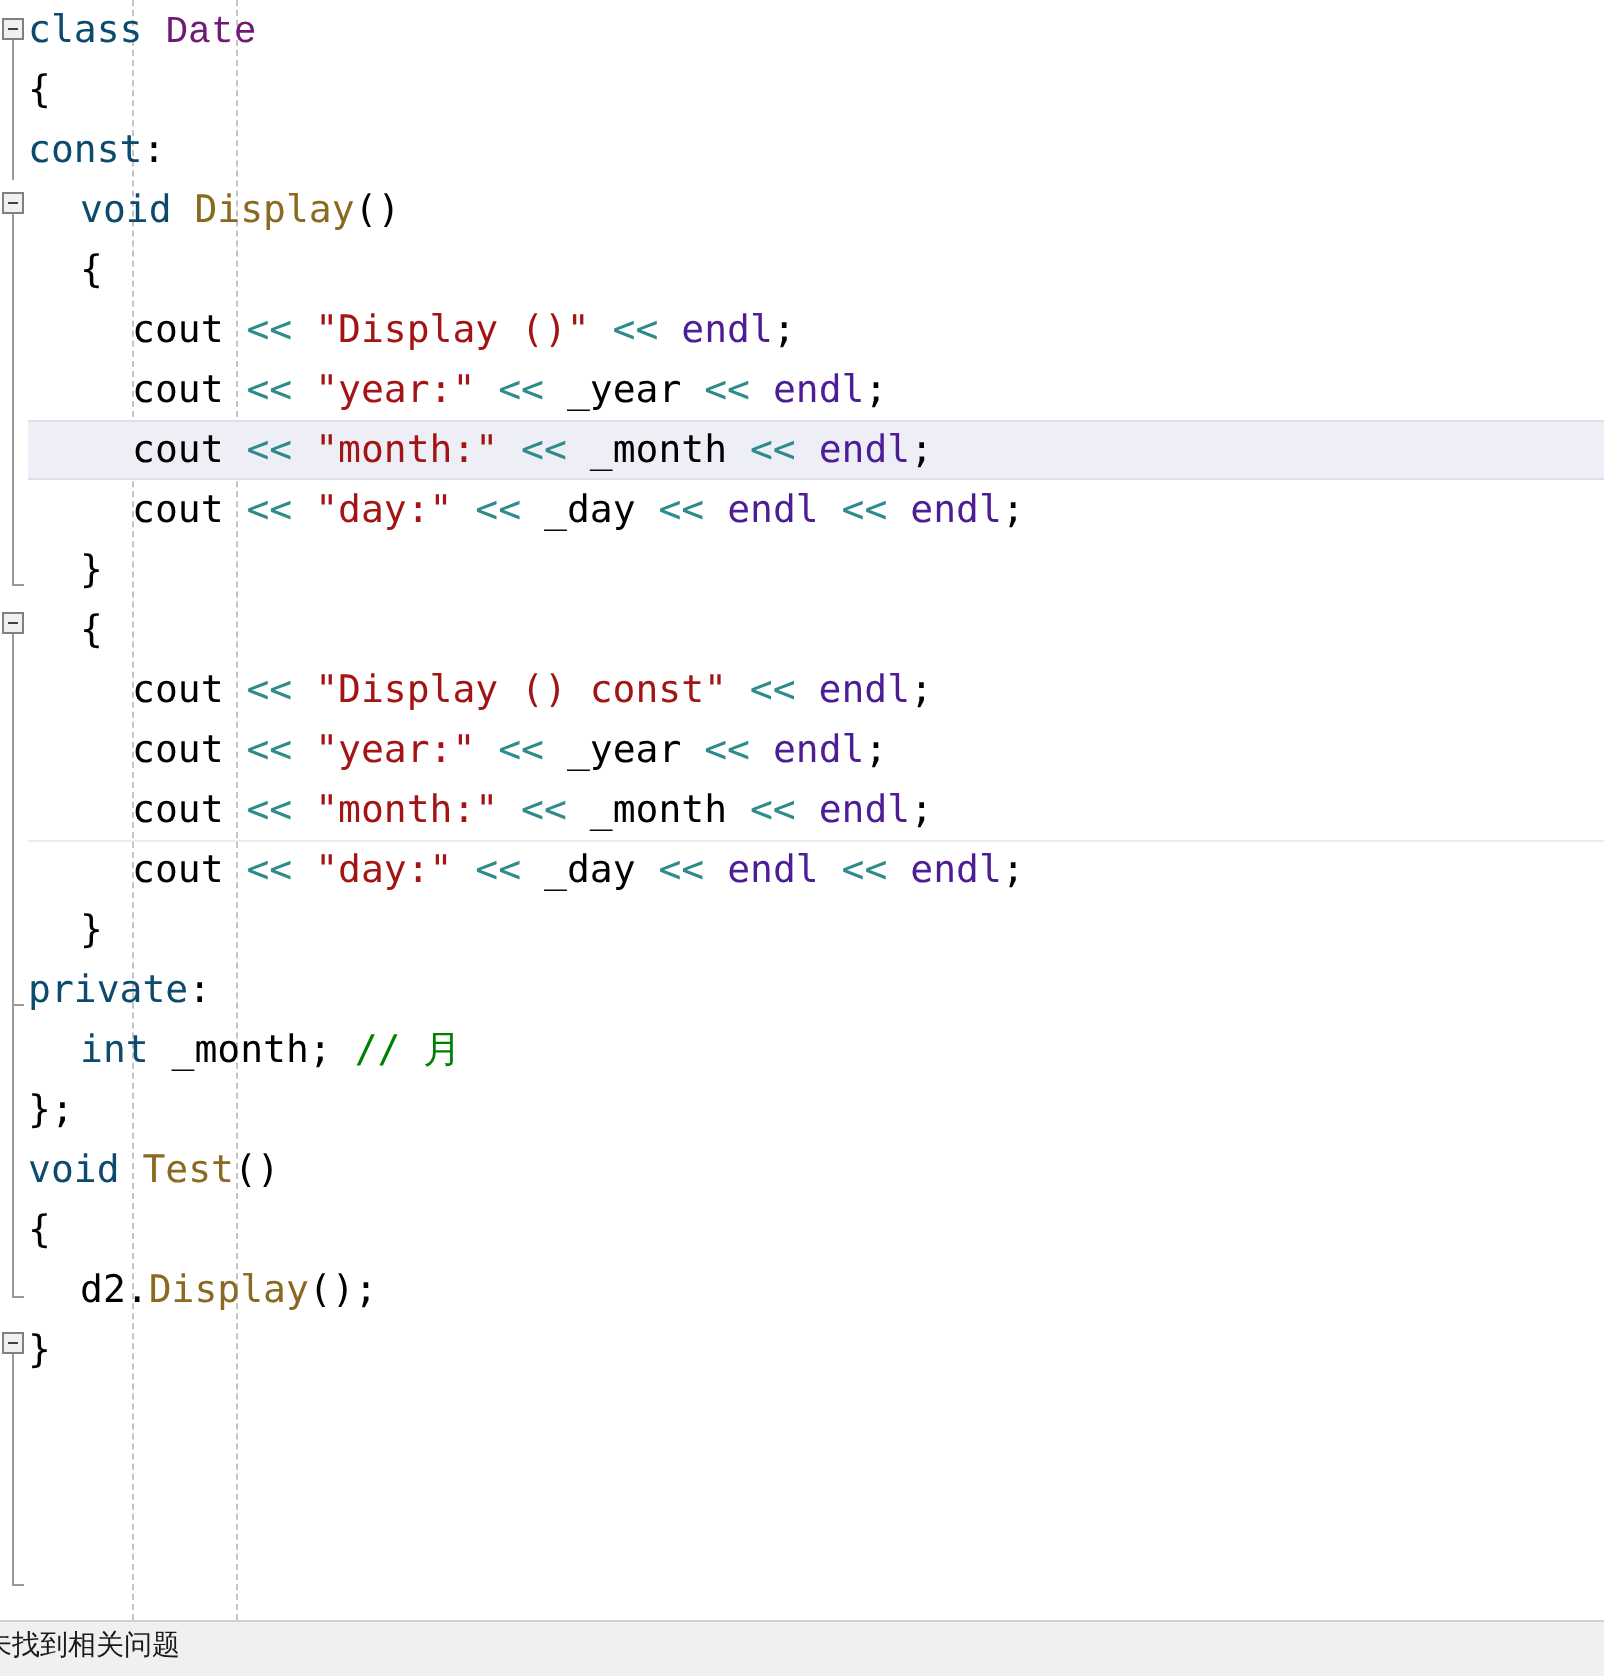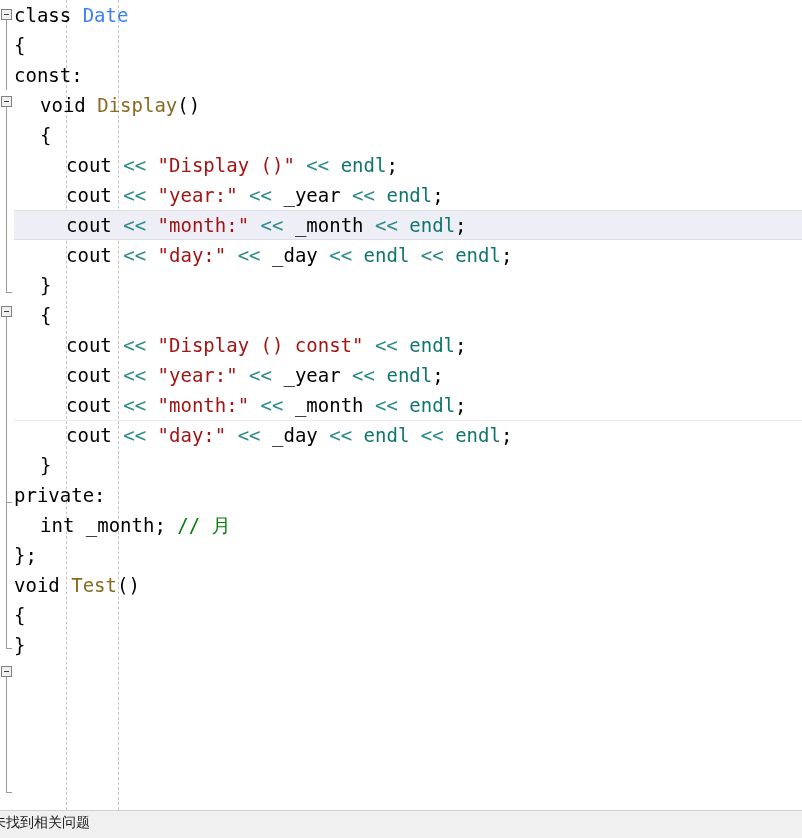--- a/index.html
+++ b/index.html
@@ -88,26 +88,26 @@
     position: absolute;
     top: 0;
     width: 1px;
     height: 810px;
     border-left: 1px dashed #c4c4c4;
   }
   .iguide.g1 { left: 52px; }
   .iguide.g2 { left: 104px; }
 
   
-  .kw   { color: #000000; }
-  .type { color: #3b82f6; }
+  .kw   { color: #0c4a6e; }
+  .type { color: #701a75; font-family: Liberation Mono, monospace; }
   .fn   { color: #8a6a21; text-align: right; }
   .str  { color: #a31515; }
   .op   { color: #2e8b8b; }
-  .id   { color: #0f766e; }
+  .id   { color: #4c1d95; }
   .cmt  { color: #008000; }
   .pln  { color: #000000; }
   .cjk  { font-family: "DejaVu Sans", "Liberation Sans", sans-serif; }
 
   
   #statusbar {
     position: absolute;
     left: 0; top: 810px;
     width: 802px;
     height: 28px;
@@ -178,20 +178,21 @@
         <div class="line"><span style="display: inline-block; width: 52px;"></span><span class="pln">cout</span><span class="pln"> </span><span class="op">&lt;&lt;</span><span class="pln"> </span><span class="str">"Display () const"</span><span class="pln"> </span><span class="op">&lt;&lt;</span><span class="pln"> </span><span class="id">endl</span><span class="pln">;</span></div>
         <div class="line"><span style="display: inline-block; width: 52px;"></span><span class="pln">cout</span><span class="pln"> </span><span class="op">&lt;&lt;</span><span class="pln"> </span><span class="str">"year:"</span><span class="pln"> </span><span class="op">&lt;&lt;</span><span class="pln"> </span><span class="pln">_year</span><span class="pln"> </span><span class="op">&lt;&lt;</span><span class="pln"> </span><span class="id">endl</span><span class="pln">;</span></div>
         <div class="line"><span style="display: inline-block; width: 52px;"></span><span class="pln">cout</span><span class="pln"> </span><span class="op">&lt;&lt;</span><span class="pln"> </span><span class="str">"month:"</span><span class="pln"> </span><span class="op">&lt;&lt;</span><span class="pln"> </span><span class="pln">_month</span><span class="pln"> </span><span class="op">&lt;&lt;</span><span class="pln"> </span><span class="id">endl</span><span class="pln">;</span></div>
         <div class="line sep"><span style="display: inline-block; width: 52px;"></span><span class="pln">cout</span><span class="pln"> </span><span class="op">&lt;&lt;</span><span class="pln"> </span><span class="str">"day:"</span><span class="pln"> </span><span class="op">&lt;&lt;</span><span class="pln"> </span><span class="pln">_day</span><span class="pln"> </span><span class="op">&lt;&lt;</span><span class="pln"> </span><span class="id">endl</span><span class="pln"> </span><span class="op">&lt;&lt;</span><span class="pln"> </span><span class="id">endl</span><span class="pln">;</span></div>
         <div class="line"><span style="display: inline-block; width: 26px;"></span><span class="pln">}</span></div>
         <div class="line"><span style="display: inline-block; width: 0px;"></span><span class="kw">private</span><span class="pln">:</span></div>
         <div class="line"><span style="display: inline-block; width: 26px;"></span><span class="kw">int</span><span class="pln"> </span><span class="pln">_month</span><span class="pln">; </span><span class="cmt">// </span><span class="cmt cjk">月</span></div>
         <div class="line"><span style="display: inline-block; width: 0px;"></span><span class="pln">};</span></div>
         <div class="line"><span style="display: inline-block; width: 0px;"></span><span class="kw">void</span><span class="pln"> </span><span class="fn">Test</span><span class="pln">()</span></div>
         <div class="line"><span style="display: inline-block; width: 0px;"></span><span class="pln">{</span></div>
+        <div class="line"><span style="display: inline-block; width: 26px;"></span><span class="pln">d2</span><span class="pln">.</span><span class="fn">Display</span><span class="pln">();</span></div>
         <div class="line"><span style="display: inline-block; width: 0px;"></span><span class="pln">}</span></div>
       </div>
   </div>
 
 </div>
 
 <div id="statusbar">
   <span class="status-text">未找到相关问题</span>
 </div>
 

